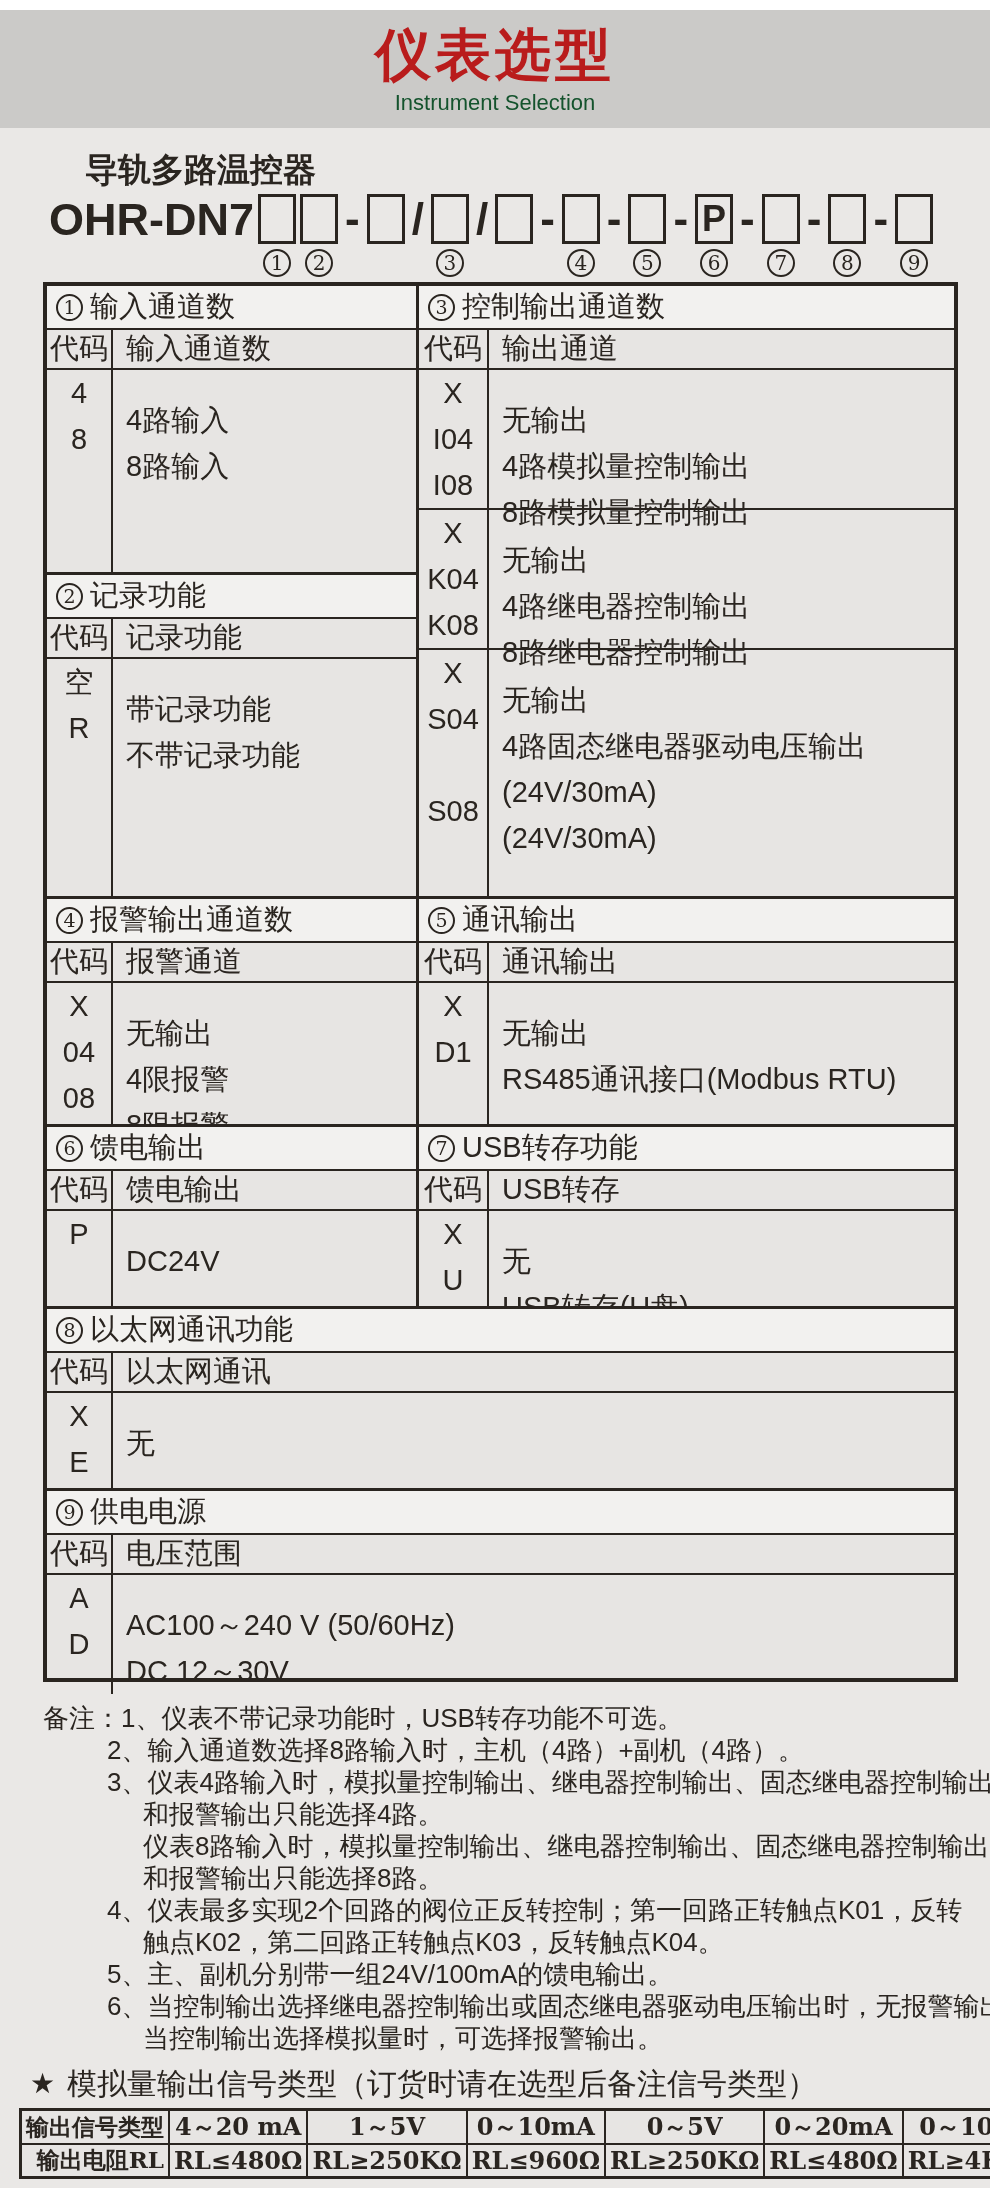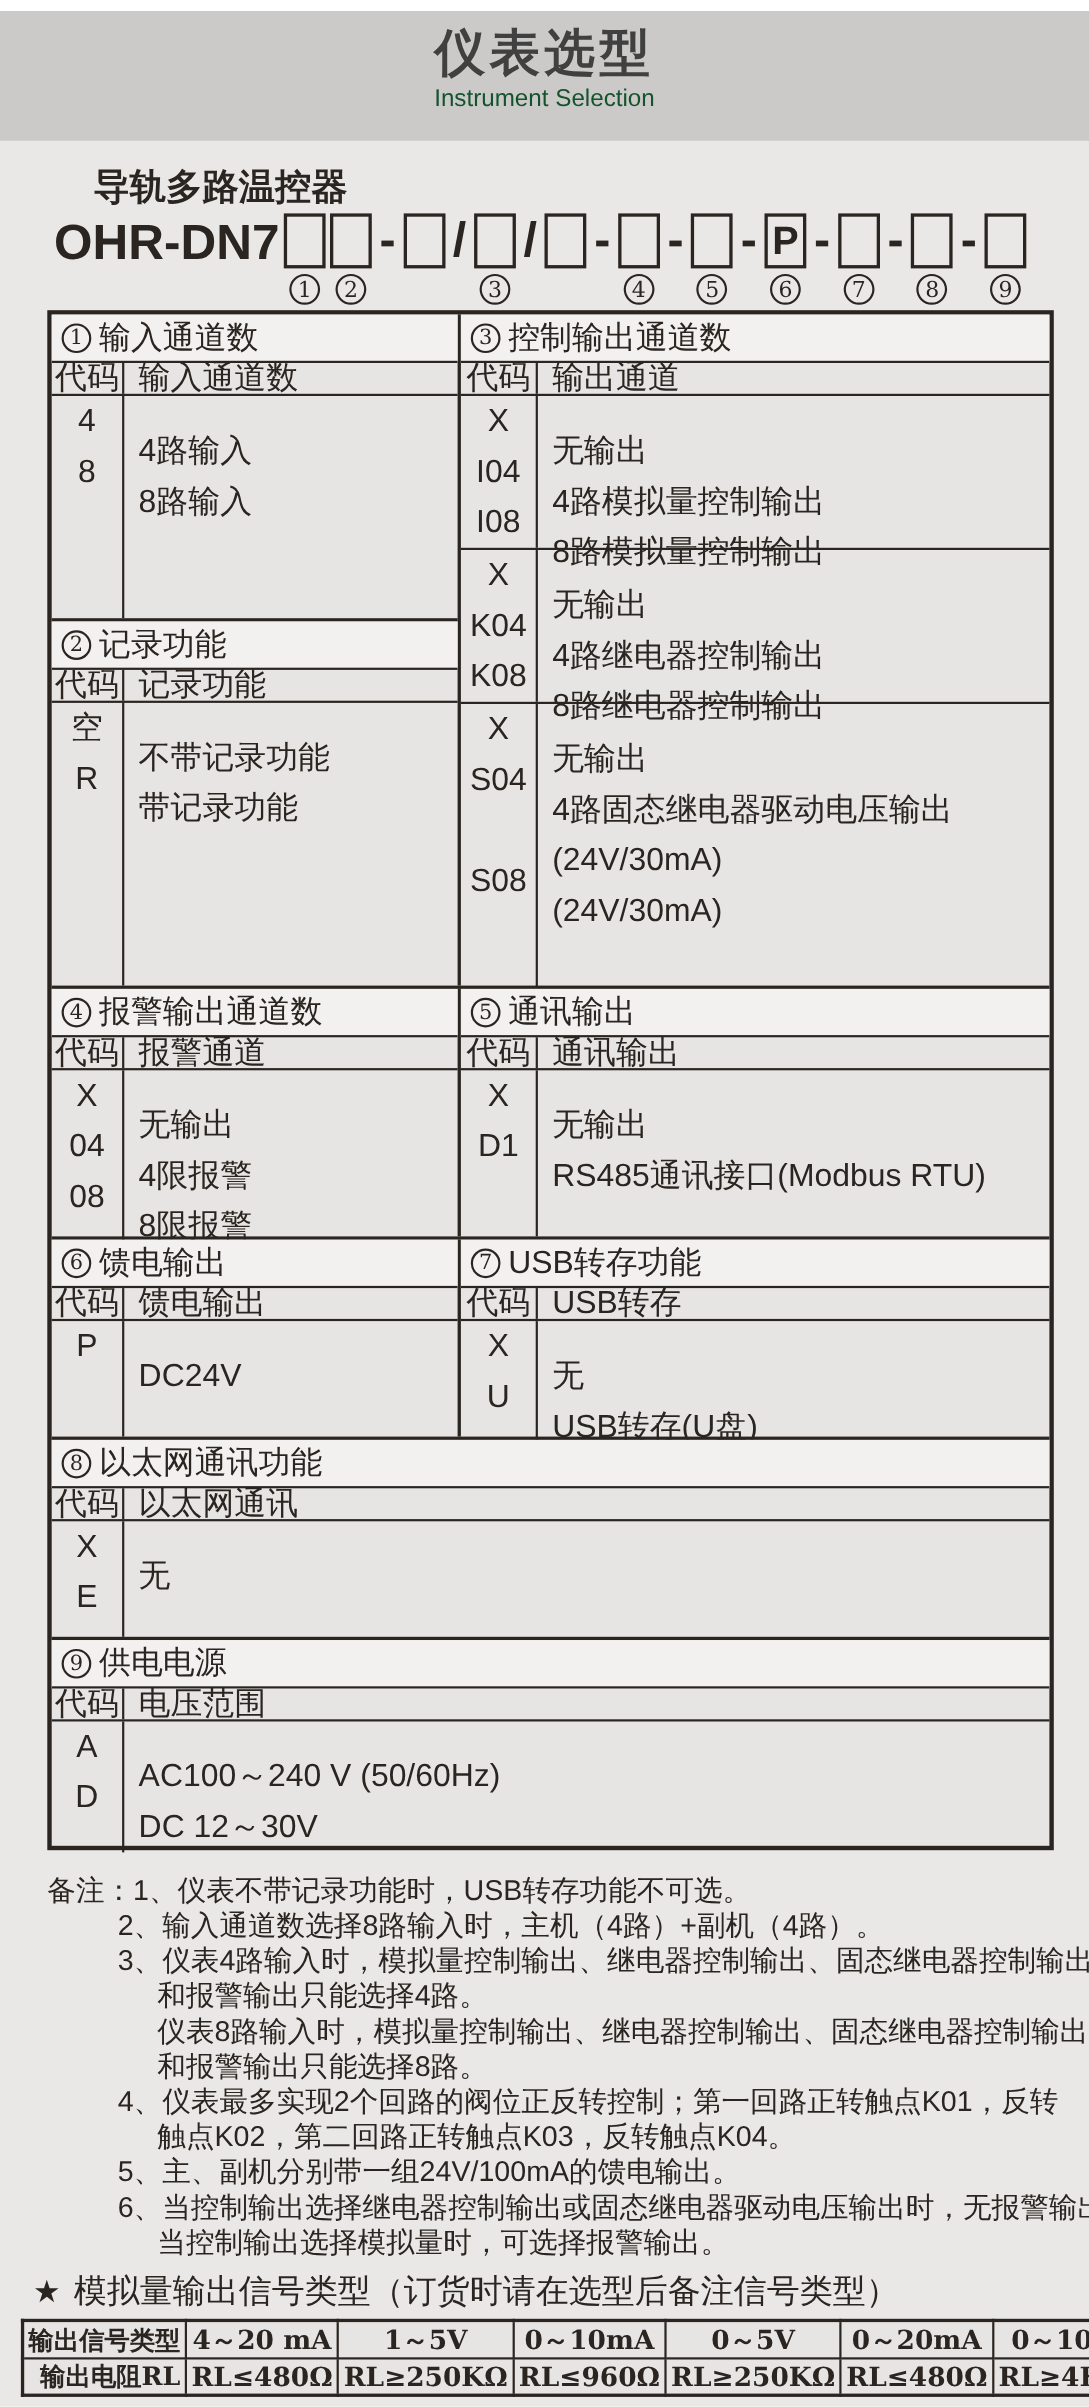--- a/index.html
+++ b/index.html
@@ -7,21 +7,21 @@
     --pagebg:#eae8e6;
     --bandbg:#cbcac8;
     --cellbg:#e7e5e3;
     --secbg:#f2f1ef;
   }
   *{box-sizing:border-box;margin:0;padding:0;}
   body{margin:0;background:#fff;font-family:"Liberation Sans","DejaVu Sans",sans-serif;color:var(--ink);}
   .page{width:990px;height:2188px;background:var(--pagebg);overflow:hidden;position:relative;}
   .topstrip{height:10px;background:#ffffff;}
   .titleband{height:118px;background:var(--bandbg);text-align:center;}
-  .titleband .t1{font-size:46px;font-weight:bold;letter-spacing:4px;padding-top:8px;color:#404040;}
+  .titleband .t1{font-size:56px;font-weight:bold;letter-spacing:4px;padding-top:8px;color:#b91c1c;}
   .titleband .t2{font-size:22px;color:#14532d;margin-top:-4px;}
   .content{padding:0 32px 0 43px;}
   .product{margin:22px 0 0 42px;font-size:33px;font-weight:bold;line-height:40px;}
 
   
   .model-row{margin:4px 0 0 6px;display:flex;align-items:flex-start;}
   .mprefix{font-size:45px;font-weight:600;line-height:52px;letter-spacing:0px;margin-right:2px;}
   .munit{display:flex;flex-direction:column;align-items:center;margin:0 2px;}
   .mbox{width:38px;height:50px;border:3px solid var(--ink);font-size:36px;font-weight:600;display:flex;align-items:center;justify-content:center;}
   .msep{font-size:44px;font-weight:600;line-height:50px;padding:0 3px;}
@@ -39,21 +39,21 @@
   .band-e{height:190px;}
   .bleft{width:372px;border-right:3px solid var(--ink);display:flex;flex-direction:column;}
   .bright{flex:1;display:flex;flex-direction:column;}
   .bfull{flex:1;display:flex;flex-direction:column;}
 
   .sec{display:flex;flex-direction:column;}
   .sec-grow{flex:1;min-height:0;}
   .sec + .sec{border-top:3px solid var(--ink);}
   .sec-title{height:44px;background:var(--secbg);border-bottom:2px solid var(--ink);display:flex;align-items:center;gap:7px;padding:0 9px;font-size:29px;}
   .circ{width:27px;height:27px;border:2px solid var(--ink);border-radius:50%;display:inline-flex;align-items:center;justify-content:center;font-size:19px;flex:none;font-family:"DejaVu Serif","Liberation Serif",serif;}
-  .hdr{height:30px;border-bottom:2px solid var(--ink);display:flex;font-size:29px;}
+  .hdr{height:40px;border-bottom:2px solid var(--ink);display:flex;font-size:29px;}
   .hcode{width:66px;border-right:2px solid var(--ink);display:flex;align-items:center;justify-content:center;}
   .wide .hcode{width:70px;}
   .hdesc{flex:1;display:flex;align-items:center;padding-left:13px;}
   .data{flex:1;min-height:0;display:flex;flex-direction:column;}
   .data-fixed{flex:none;height:202px;}
   .group{display:flex;flex:none;}
   .group-grow{flex:1;}
   .group + .group{border-top:2px solid var(--ink);}
   .ccol{width:66px;border-right:2px solid var(--ink);display:flex;flex-direction:column;align-items:stretch;}
   .wide .ccol{width:70px;}
@@ -233,22 +233,22 @@
               <div class="hcode">代码</div>
               <div class="hdesc">记录功能</div>
             </div>
             <div class="data">
               <div class="group group-grow">
                 <div class="ccol">
                   <div class="crow">空</div>
                   <div class="crow">R</div>
                 </div>
                 <div class="dcol">
+                  <div class="drow">带记录功能</div>
                   <div class="drow">不带记录功能</div>
-                  <div class="drow">带记录功能</div>
                 </div>
               </div>
             </div>
           </div>
         </div>
         <div class="bright">
           <div class="sec sec-grow wide">
             <div class="sec-title">
               <span class="circ">3</span>
               <span>控制输出通道数</span>

